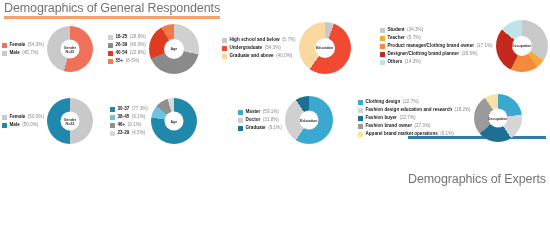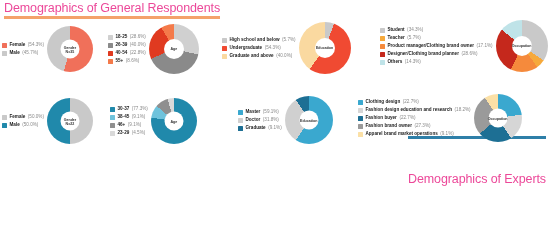--- a/index.html
+++ b/index.html
@@ -12,21 +12,21 @@
   }
   .band{position:absolute;left:0;width:550px;height:93px;}
   .band-top{top:0;}
   .band-bottom{top:94px;}
 
   
   .title-wrap{position:absolute;display:flex;flex-direction:column;}
   .title-top{left:4px;top:1px;align-items:flex-start;}
   .title-bottom{right:4px;bottom:1px;align-items:flex-end;gap:32px;}
   .title-text{
-    font-size:12.5px;color:#ec4899;line-height:14px;white-space:nowrap;
+    font-size:12.5px;color:#737373;line-height:14px;white-space:nowrap;
     letter-spacing:-0.1px;
   }
   .title-rule{height:3px;width:100%;}
   .title-top .title-rule{background:#f4a26b;margin-top:1px;}
   .title-bottom .title-rule{background:#2e7fa8;margin-bottom:1px;}
 
   
   .group{position:absolute;display:flex;align-items:center;}
   .legend{display:flex;flex-direction:column;justify-content:center;gap:1px;}
   .legend.left{margin-right:3px;}

